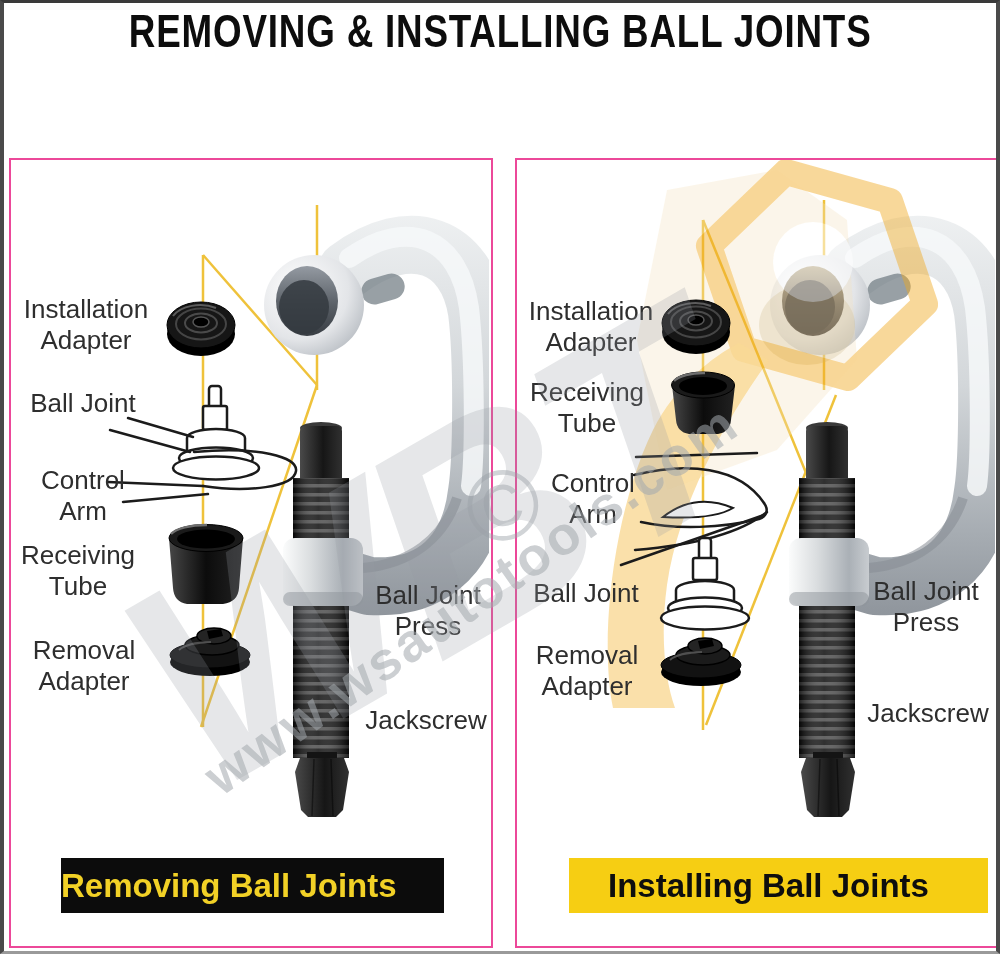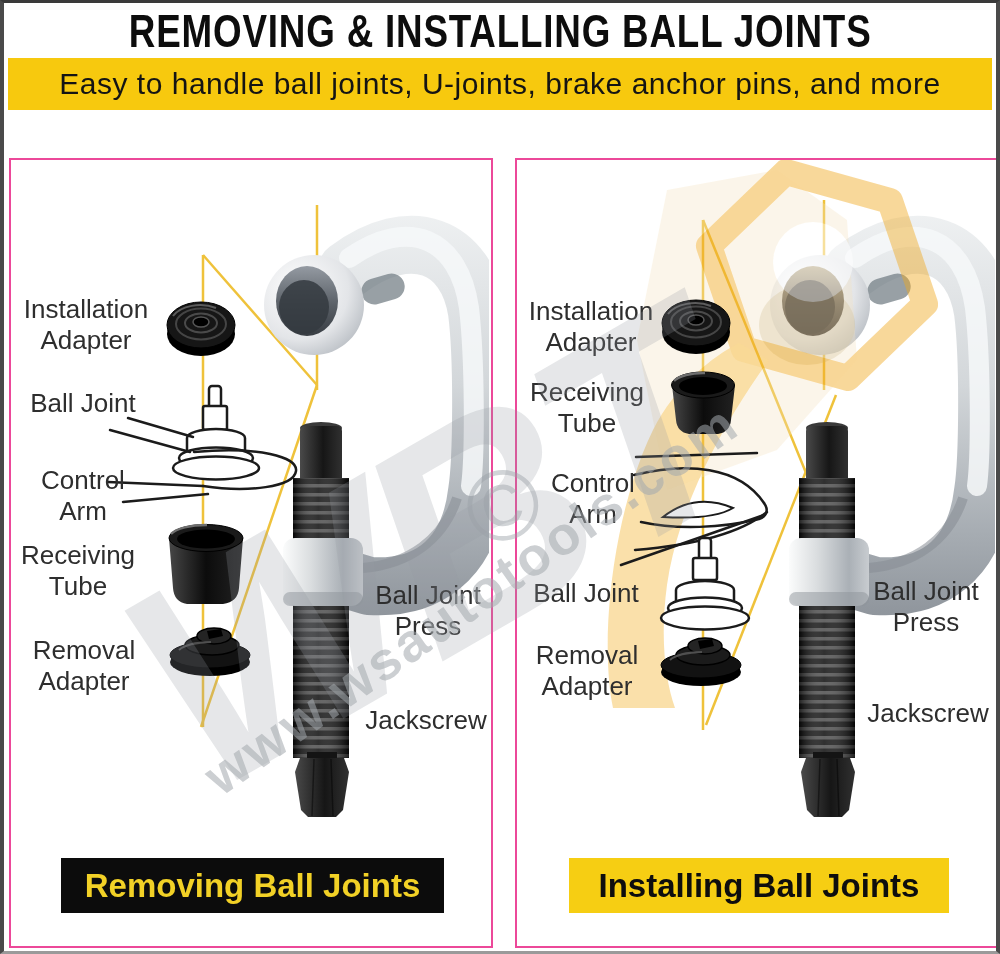--- a/index.html
+++ b/index.html
@@ -14,45 +14,42 @@
           display:flex;align-items:center;justify-content:center;
           font-size:30px;color:#141414;letter-spacing:.5px;}
   .panel{position:absolute;top:155px;width:484px;height:790px;background:#fff;
          border:2px solid #ec4899;box-sizing:border-box;}
   .panel-left{left:5px;}
   .panel-right{left:511px;}
   svg.art{position:absolute;left:0;top:0;width:478px;height:784px;}
   .lbl{position:absolute;transform:translateX(-50%);text-align:center;
        font-size:26px;line-height:31px;color:#2e2e2e;white-space:pre-line;width:200px;}
   .caption{position:absolute;top:698px;height:55px;display:flex;align-items:center;
-           justify-content:center;font-weight:700;font-size:33px;white-space:nowrap;}
+           justify-content:flex-start;font-weight:700;font-size:33px;white-space:nowrap;}
   .caption-removing{left:50px;width:383px;background:#0C0C0C;color:#F2D126;}
-  .caption-installing{left:52px;width:380px;background:#F6CE13;color:#0E0E0E;}
+  .caption-installing{left:52px;width:380px;background:#F6CE13;color:#0E0E0E;padding-left:39px;}
   .wm{pointer-events:none;}
   .wm-letters{position:absolute;left:110px;top:400px;font-size:295px;line-height:1;
               font-weight:700;font-style:italic;color:#969CA3;opacity:.24;
               letter-spacing:-12px;transform:rotate(-30deg);}
   .wm-url{position:absolute;left:150px;top:570px;width:620px;text-align:center;
           font-size:54px;font-weight:700;letter-spacing:3px;color:#A3A8AD;opacity:.55;
           transform:rotate(-35deg);}
   .wm-copy{position:absolute;left:462px;top:452px;font-size:100px;line-height:1;
            color:#9AA0A6;opacity:.45;transform:rotate(-14deg);}
 </style>
 </head>
 <body>
 
 <div class="page">
 
   <div class="title">
     <span class="title-inner">REMOVING &amp; INSTALLING BALL JOINTS</span>
   </div>
 
-  <div class="banner">
-    <span>Easy to handle ball joints, U-joints, brake anchor pins, and more</span>
-  </div>
 
   <div class="panel panel-left">
     <svg class="art" viewBox="0 0 478 784">
       <defs>
         <linearGradient id="gFrameL" x1="0" y1="30" x2="0" y2="460" gradientUnits="userSpaceOnUse">
           <stop offset="0" stop-color="#f2f4f5"></stop>
             <stop offset=".45" stop-color="#d3d7da"></stop>
           <stop offset=".8" stop-color="#a6acb2"></stop>
             <stop offset="1" stop-color="#8e949b"></stop>
         </linearGradient>

